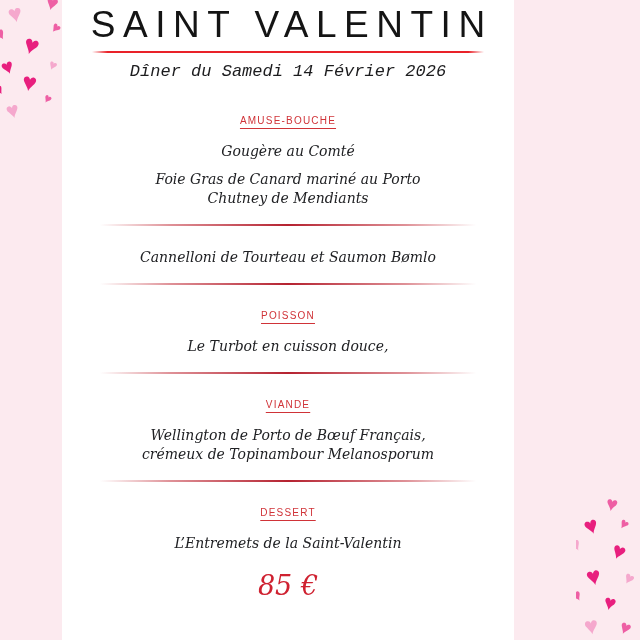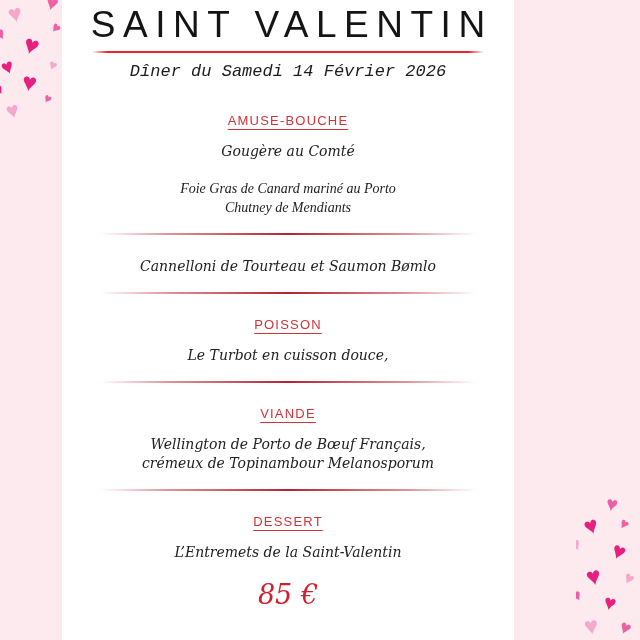--- a/index.html
+++ b/index.html
@@ -9,26 +9,26 @@
         text-align:center;overflow:hidden;}
   .menu-title{margin:6px 0 0;font-family:"Liberation Sans",sans-serif;font-weight:300;
         font-size:37px;line-height:38px;letter-spacing:7.5px;text-indent:7.5px;color:#141414;}
   .title-rule{width:392px;height:2px;margin:7px auto 0;border:none;
         background:linear-gradient(90deg,rgba(233,34,41,0),#e92229 4%,#e92229 96%,rgba(233,34,41,0));}
   .menu-date{margin:9px 0 0;font-family:Liberation Mono, monospace;
         font-style:italic;font-size:17px;line-height:20px;color:#1c1c1e;}
   .section{margin-top:22px;}
   .sec-amuse{margin-top:30px;}
   .sec-dessert{margin-top:20px;}
-  .section-heading{margin:0 0 13px;font-family:"Liberation Sans",sans-serif;font-size:13px;
+  .section-heading{margin:0 0 13px;font-family:"Liberation Sans",sans-serif;font-size:10px;
         line-height:17px;letter-spacing:1.2px;color:#d03338;font-weight:400;
         text-decoration:underline;text-decoration-thickness:1px;text-underline-offset:4px;}
   .group{margin:0;font-family:"DejaVu Serif","Liberation Serif",serif;font-style:italic;
         font-size:14px;line-height:19px;color:#202124;}
-  .group + .group{margin-top:18px;font-family:Liberation Serif, serif;}
+  .group + .group{margin-top:9px;}
   .divider{width:392px;height:2px;margin:16px auto 22px;border:none;
         background:linear-gradient(90deg,rgba(191,36,48,0) 2%,rgba(191,36,48,.5) 20%,#b52230 50%,rgba(191,36,48,.5) 80%,rgba(191,36,48,0) 98%);}
   .price{margin:17px 0 0;font-family:"DejaVu Serif","Liberation Serif",serif;font-style:italic;
         font-size:27px;line-height:32px;color:#cf2130;}
   .hearts{position:absolute;overflow:hidden;}
   .hearts-tl{left:0;top:0;width:62px;height:134px;}
   .hearts-br{right:0;bottom:0;width:64px;height:148px;}
   .hh{position:absolute;display:block;line-height:1;user-select:none;}
   .hl{color:#f5a8cd;} .hm{color:#ee5fa4;} .hd{color:#e81f7e;}
 </style>

